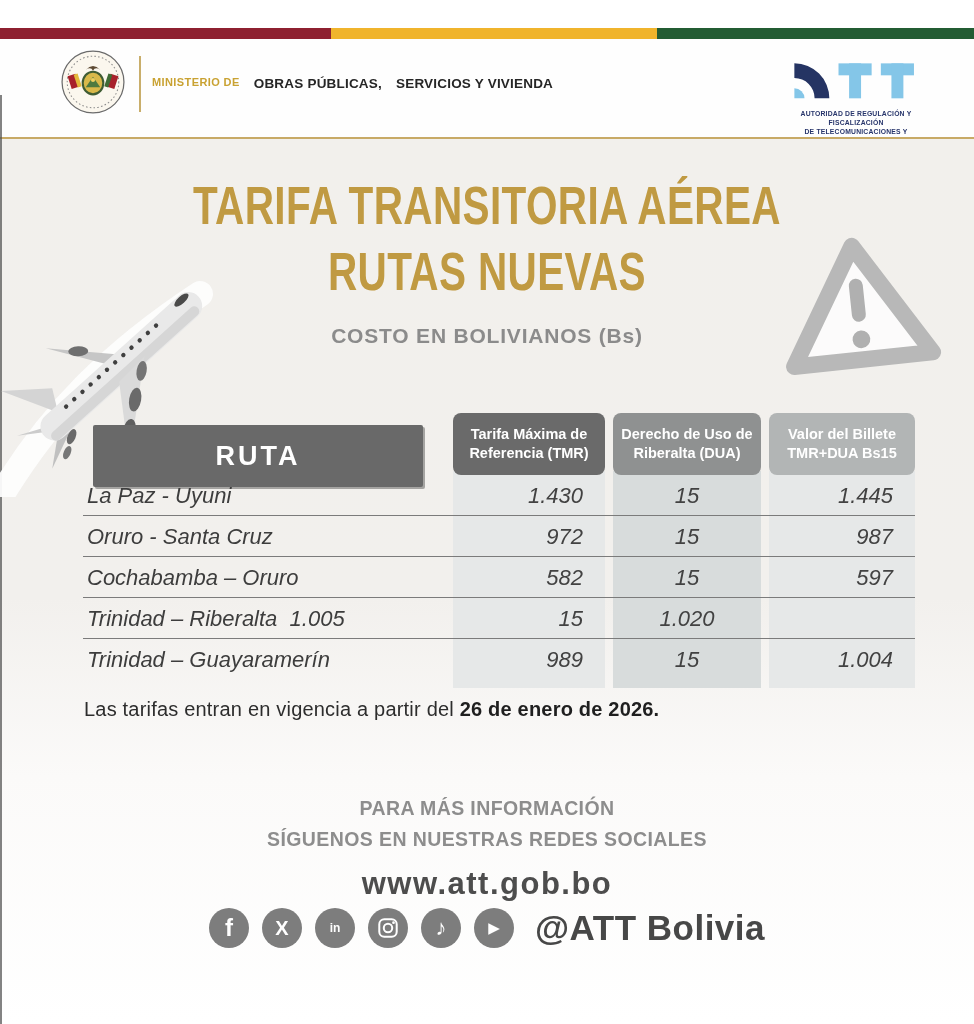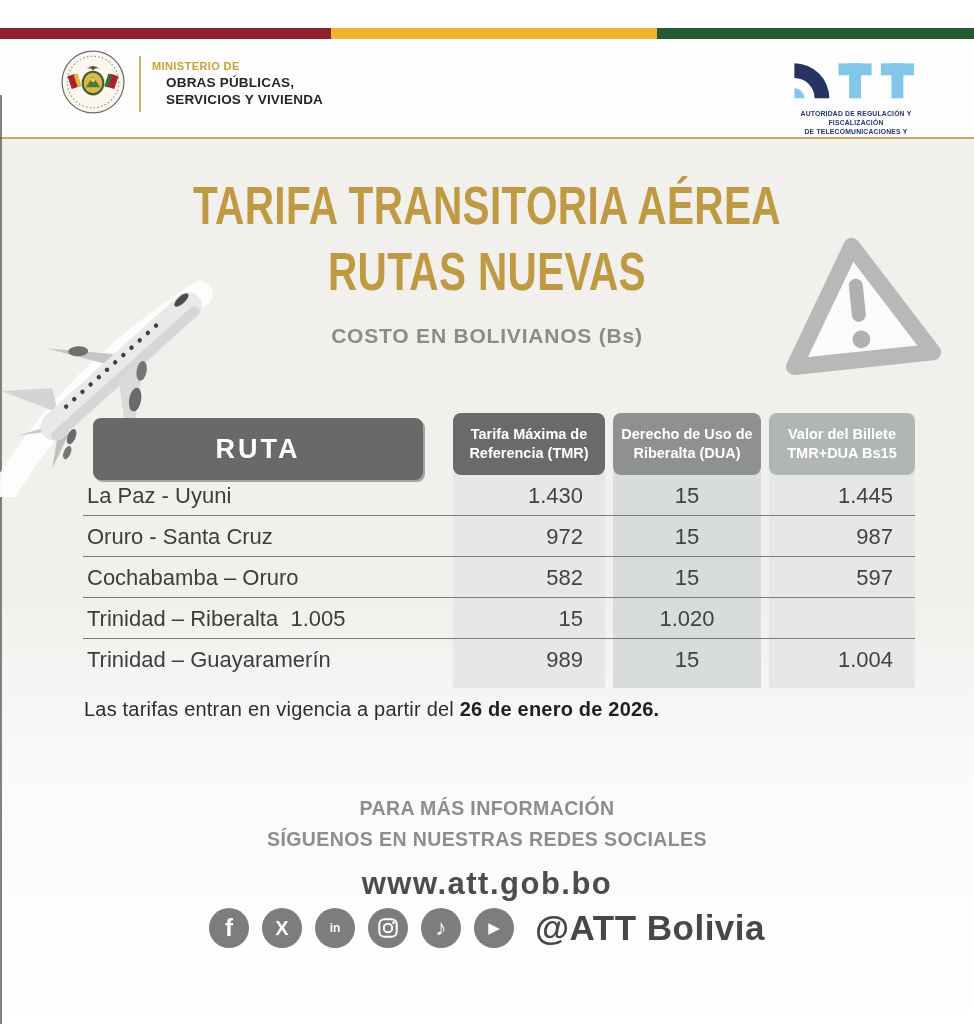--- a/index.html
+++ b/index.html
@@ -11,21 +11,21 @@
   }
   
   .stripe { position:absolute; top:28px; left:0; width:100%; height:11px; display:flex; }
   .stripe .seg1 { width:34%; background:#8e2030; }
   .stripe .seg2 { width:33.5%; background:#f0b42c; }
   .stripe .seg3 { width:32.5%; background:#235c33; }
   
   .header-band { position:absolute; top:39px; left:0; width:100%; height:98px; background:#fefefe; }
   .ministry { position:absolute; left:60px; top:10px; display:flex; align-items:center; }
   .ministry .divider { width:2px; height:56px; background:#c9ae6b; margin:0 11px 0 13px; }
-  .ministry-text { display:flex; flex-direction:column; justify-content:center; }
+  .ministry-text { display:flex; flex-direction:row; justify-content:center; }
   .ministry-text .gold-line { color:#c9a232; font-size:11px; font-weight:bold; letter-spacing:0.4px; margin-bottom:3px; }
   .ministry-text .dark-line { color:#262626; font-size:13.5px; font-weight:bold; letter-spacing:0.2px; line-height:1.25;margin-left:14px; }
   .att-logo-block { position:absolute; right:42px; top:17px; width:152px; text-align:center; }
   .att-tagline { margin-top:4px; font-size:6.8px; font-weight:bold; color:#27356b; letter-spacing:0.2px; line-height:1.3; }
   .gold-line-divider { position:absolute; top:137px; left:0; width:100%; height:2px; background:#c8aa66; }
   
   .body-bg { position:absolute; top:139px; left:0; width:100%; height:885px;
     background:linear-gradient(180deg,#f2f0ec 0%,#f2f0ed 52%,#fbfaf9 72%,#ffffff 100%); }
   .edge-artifact { position:absolute; left:0; top:95px; width:2px; height:929px; background:#4f4f4f; opacity:.7; }
   
@@ -37,32 +37,32 @@
     color:#8b8b8b; font-size:21px; font-weight:bold; letter-spacing:0.8px; }
   
   .plane-art { position:absolute; left:-18px; top:242px; }
   .warning-art { position:absolute; left:772px; top:228px; }
   
   .fare-table { position:absolute; left:83px; top:413px; width:832px; height:280px; }
   .band { position:absolute; top:58px; height:217px; }
   .band-tmr { left:370px; width:152px; background:#e6e8e8; }
   .band-dua { left:530px; width:148px; background:#d8dcdc; }
   .band-total { left:686px; width:146px; background:#e6e8e8; }
-  .ruta-header { position:absolute; left:10px; top:5px; width:330px; height:62px; background:#696969;
-    border-radius:8px; color:#ffffff; font-size:27px; font-weight:bold; letter-spacing:3px;
+  .ruta-header { position:absolute; left:10px; top:12px; width:330px; height:62px; background:#696969;
+    border-radius:2px; color:#ffffff; font-size:27px; font-weight:bold; letter-spacing:3px;
     display:flex; align-items:center; justify-content:center; box-shadow:2px 2px 0 rgba(70,70,70,.45); }
   .col-header { position:absolute; top:0; height:62px; border-radius:8px; color:#ffffff;
     font-size:14.5px; font-weight:bold; line-height:1.3; text-align:center;
     display:flex; align-items:center; justify-content:center; padding:0 8px; }
   .col-h0 { left:370px; width:152px; background:#6a6a6a; }
   .col-h1 { left:530px; width:148px; background:#8f9191; }
   .col-h2 { left:686px; width:146px; background:#b2b5b5; }
   .t-row { position:absolute; left:0; width:832px; height:41px; }
   .t-row.sep { border-bottom:1.5px solid #7b7b7b; }
-  .t-cell { position:absolute; top:0; height:41px; line-height:41px; font-size:22px; color:#424242; }
+  .t-cell { position:absolute; top:0; height:41px; line-height:41px; font-size:22px; color:#424242;font-style:italic; }
   .cell-route { left:4px; width:360px; white-space:pre; color:#3d3d3d; }
   .cell-tmr { left:370px; width:152px; text-align:right; padding-right:22px; }
   .cell-dua { left:530px; width:148px; text-align:center; }
   .cell-total { left:686px; width:146px; text-align:right; padding-right:22px; }
   
   .vigencia-note { position:absolute; left:84px; top:698px; font-size:20px; color:#2d2d2d; letter-spacing:0.2px; }
   .vigencia-note b { font-weight:bold; color:#1f1f1f; }
   
   .footer-info { position:absolute; top:793px; left:0; width:100%; text-align:center;
     font-size:19.5px; font-weight:bold; color:#8d8d8d; letter-spacing:0.4px; line-height:1.6; }

